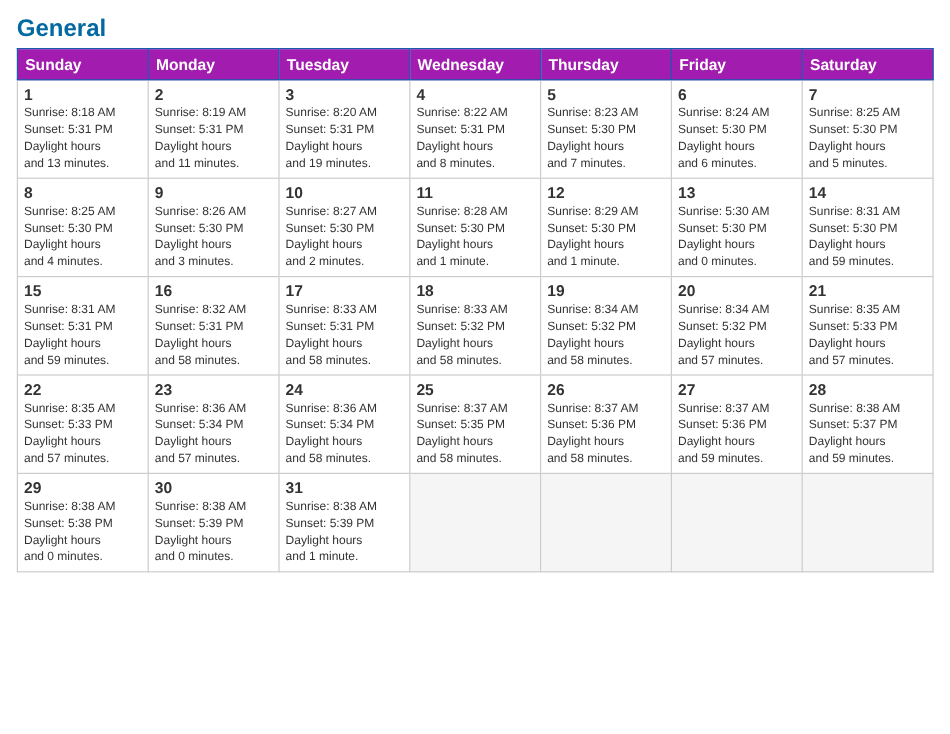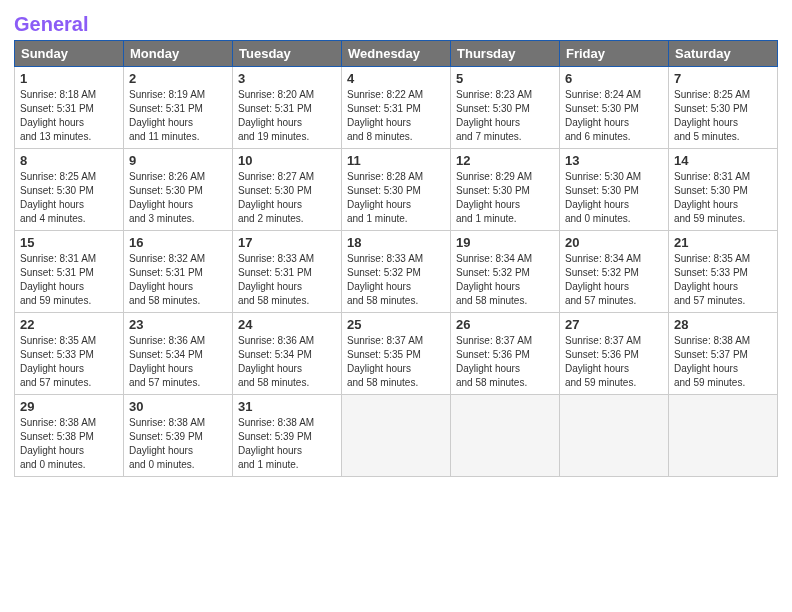--- a/index.html
+++ b/index.html
@@ -26,21 +26,21 @@
       align-items: center;
       margin-top: 4px;
     }
     .logo-text {
       font-size: 20px;
       font-weight: bold;
       color: #333;
       line-height: 1;
     }
     .logo-text span {
-      color: #8b5cf6;
+      color: #0369a1;
     }
     .logo-icon {
       width: 28px;
       height: 28px;
       margin-left: 2px;
     }
     .title-block {
       text-align: right;
     }
     .month-title {
@@ -51,21 +51,21 @@
     }
     .location {
       font-size: 15px;
       color: #555;
     }
     .calendar {
       width: 100%;
       border-collapse: collapse;
     }
     .calendar th {
-      background: #737373;
+      background: #a21caf;
       color: #fff;
       font-size: 13px;
       font-weight: bold;
       padding: 5px 6px;
       text-align: left;
       border: 1px solid #1a5aaf;
     }
     .calendar td {
       border: 1px solid #ccc;
       vertical-align: top;

